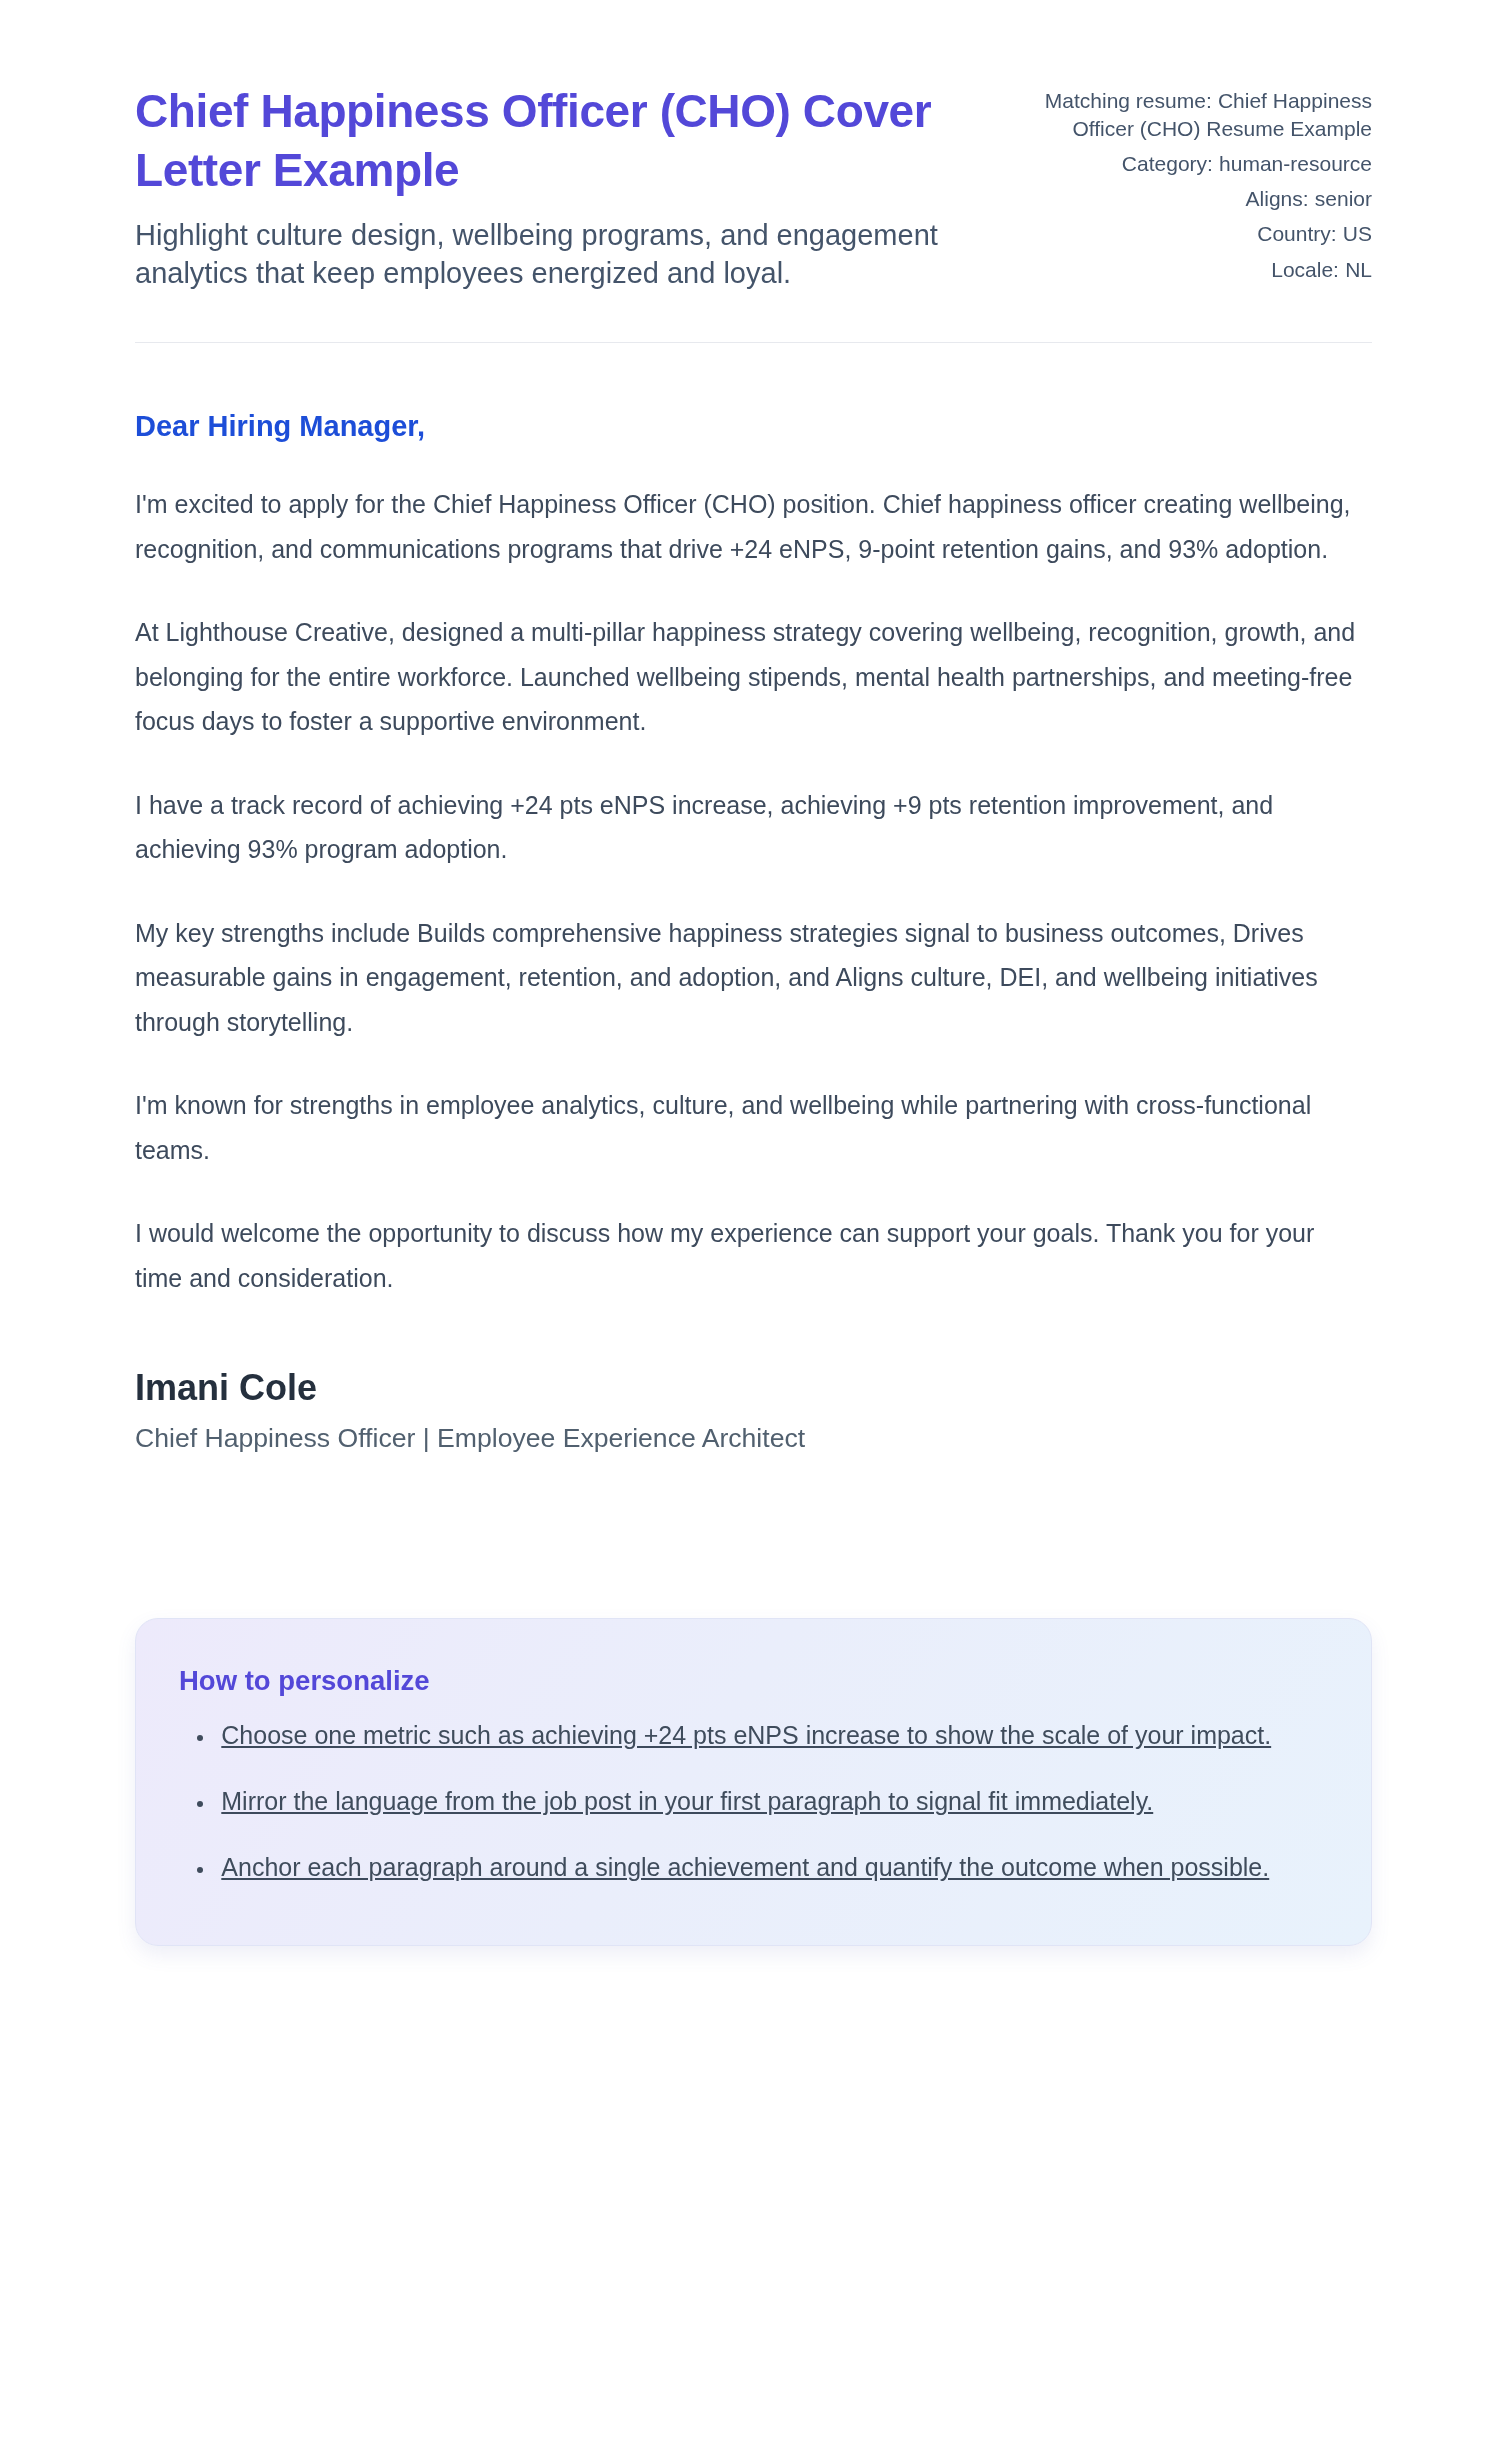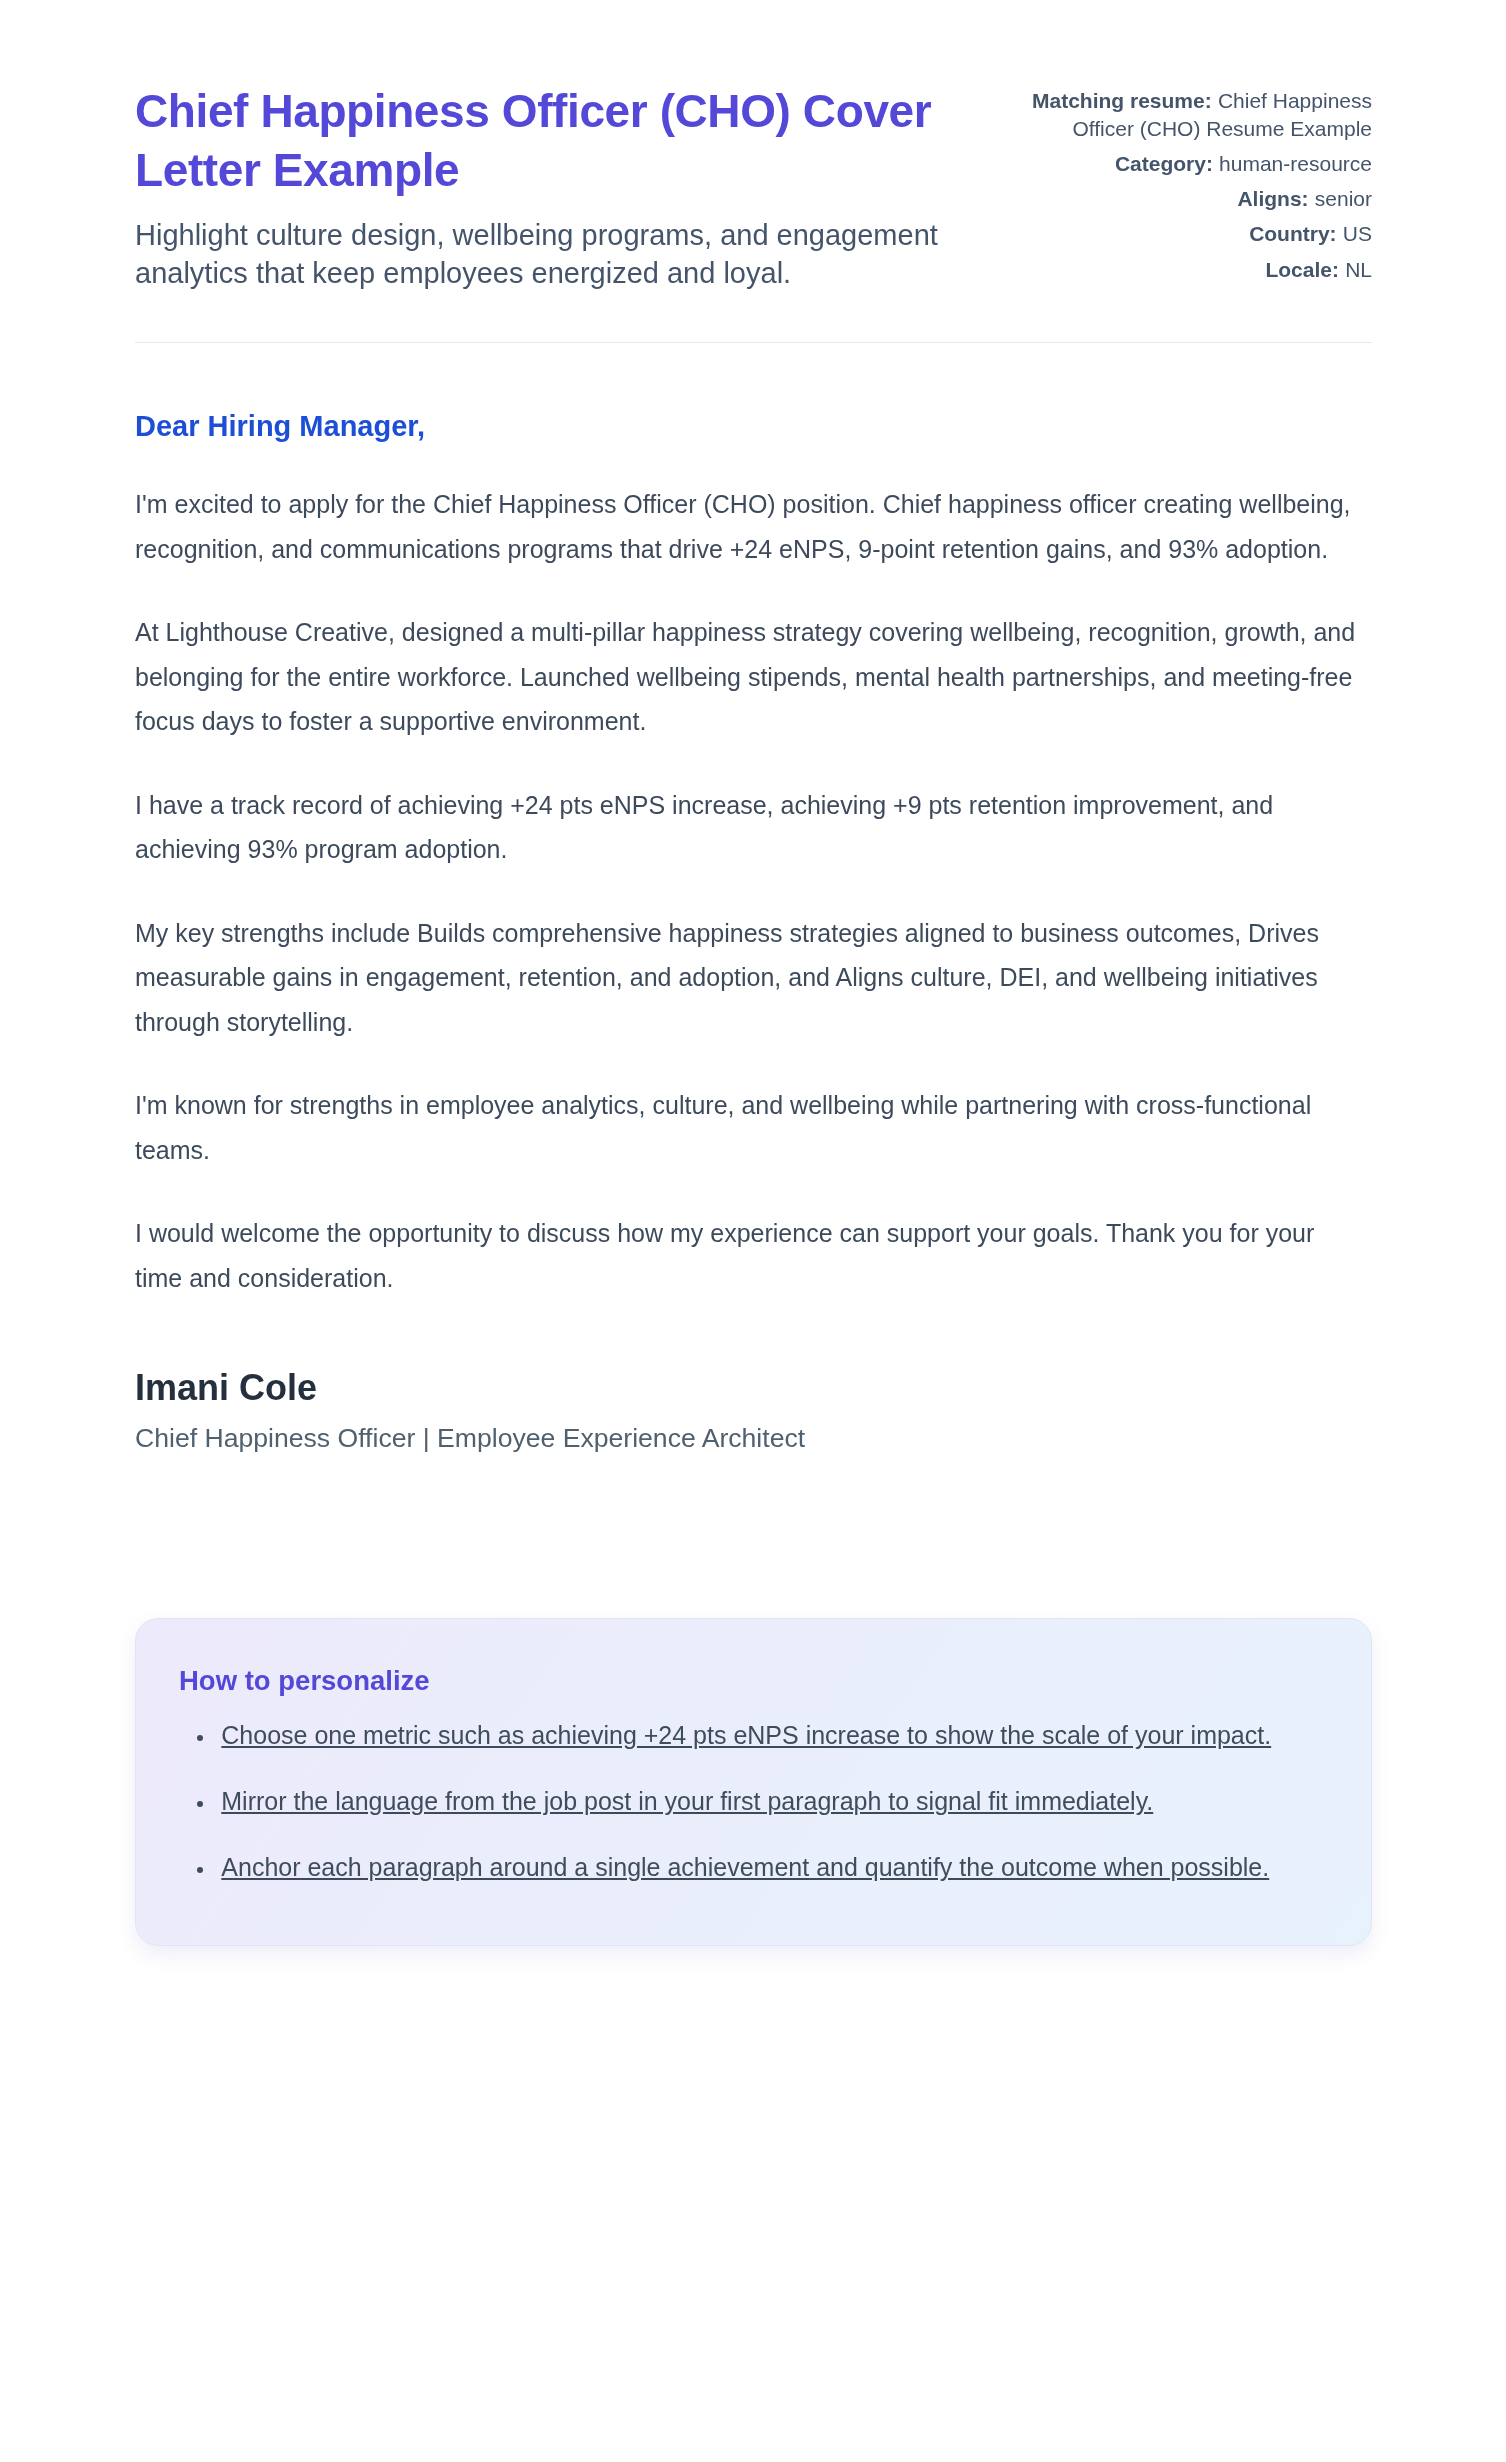--- a/index.html
+++ b/index.html
@@ -37,21 +37,21 @@
   }
   .meta-block {
     width: 381px;
     text-align: right;
     font-size: 21px;
     line-height: 1.3;
     color: #44546a;
     padding-top: 5.3px;
   }
   .meta-row { margin-bottom: 8px; }
-  .meta-label { font-weight: bold; margin-right: 6.2px; }
+  .meta-label { font-weight: normal; margin-right: 6.2px; }
 
   
   .divider {
     border: none;
     border-top: 1.8px solid #e7e9ee;
     margin-top: 50px;
   }
 
   
   .greeting {
@@ -157,21 +157,21 @@
     </div>
   </div>
 
   <hr class="divider">
 
   <div>
     <div class="greeting">Dear Hiring Manager,</div>
     <p class="para">I'm excited to apply for the Chief Happiness Officer (CHO) position. Chief happiness officer creating wellbeing, recognition, and communications programs that drive +24 eNPS, 9-point retention gains, and 93% adoption.</p>
     <p class="para">At Lighthouse Creative, designed a multi-pillar happiness strategy covering wellbeing, recognition, growth, and belonging for the entire workforce. Launched wellbeing stipends, mental health partnerships, and meeting-free focus days to foster a supportive environment.</p>
     <p class="para">I have a track record of achieving +24 pts eNPS increase, achieving +9 pts retention improvement, and achieving 93% program adoption.</p>
-    <p class="para">My key strengths include Builds comprehensive happiness strategies aligned to business outcomes, Drives measurable gains in engagement, retention, and adoption, and Aligns culture, DEI, and wellbeing initiatives through storytelling.</p>
+    <p class="para">My key strengths include Builds comprehensive happiness strategies signal to business outcomes, Drives measurable gains in engagement, retention, and adoption, and Aligns culture, DEI, and wellbeing initiatives through storytelling.</p>
     <p class="para">I'm known for strengths in employee analytics, culture, and wellbeing while partnering with cross-functional teams.</p>
     <p class="para">I would welcome the opportunity to discuss how my experience can support your goals. Thank you for your time and consideration.</p>
     <div class="signature-name">Imani Cole</div>
     <div class="signature-role">Chief Happiness Officer | Employee Experience Architect</div>
   </div>
 
 
   <div class="tips-box">
     <div class="tips-title">How to personalize</div>
     <ul class="tips-list">

